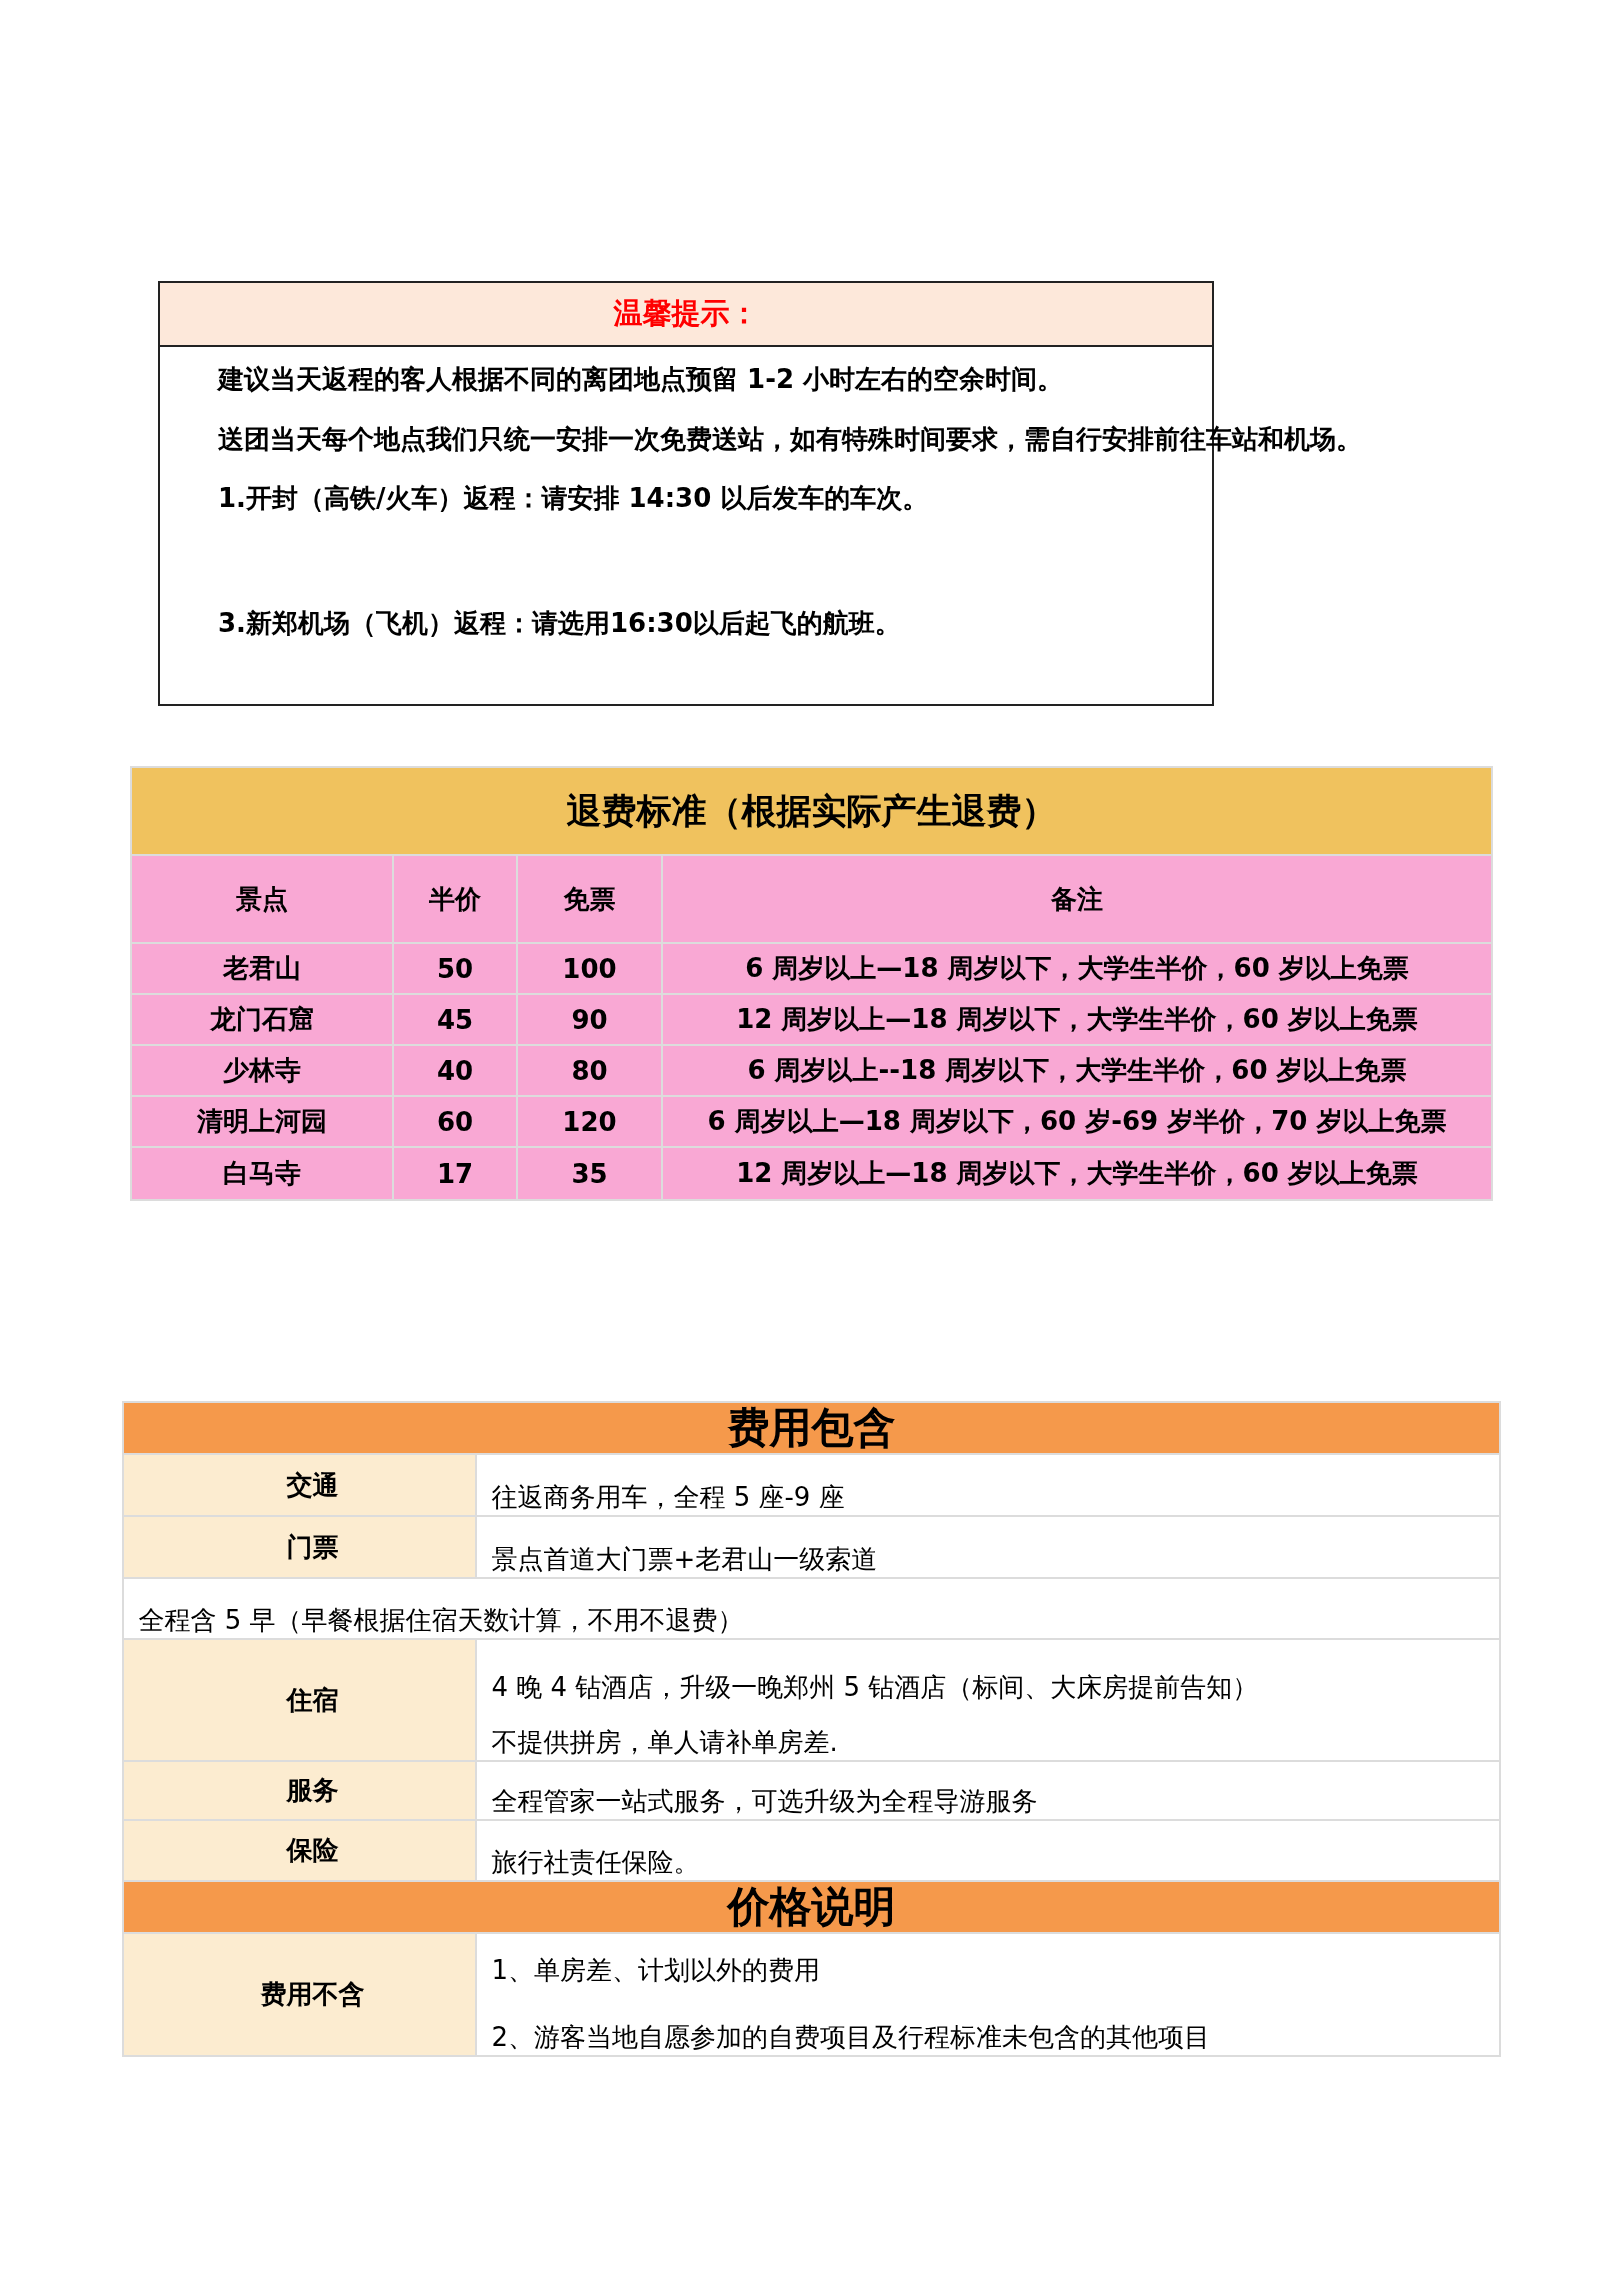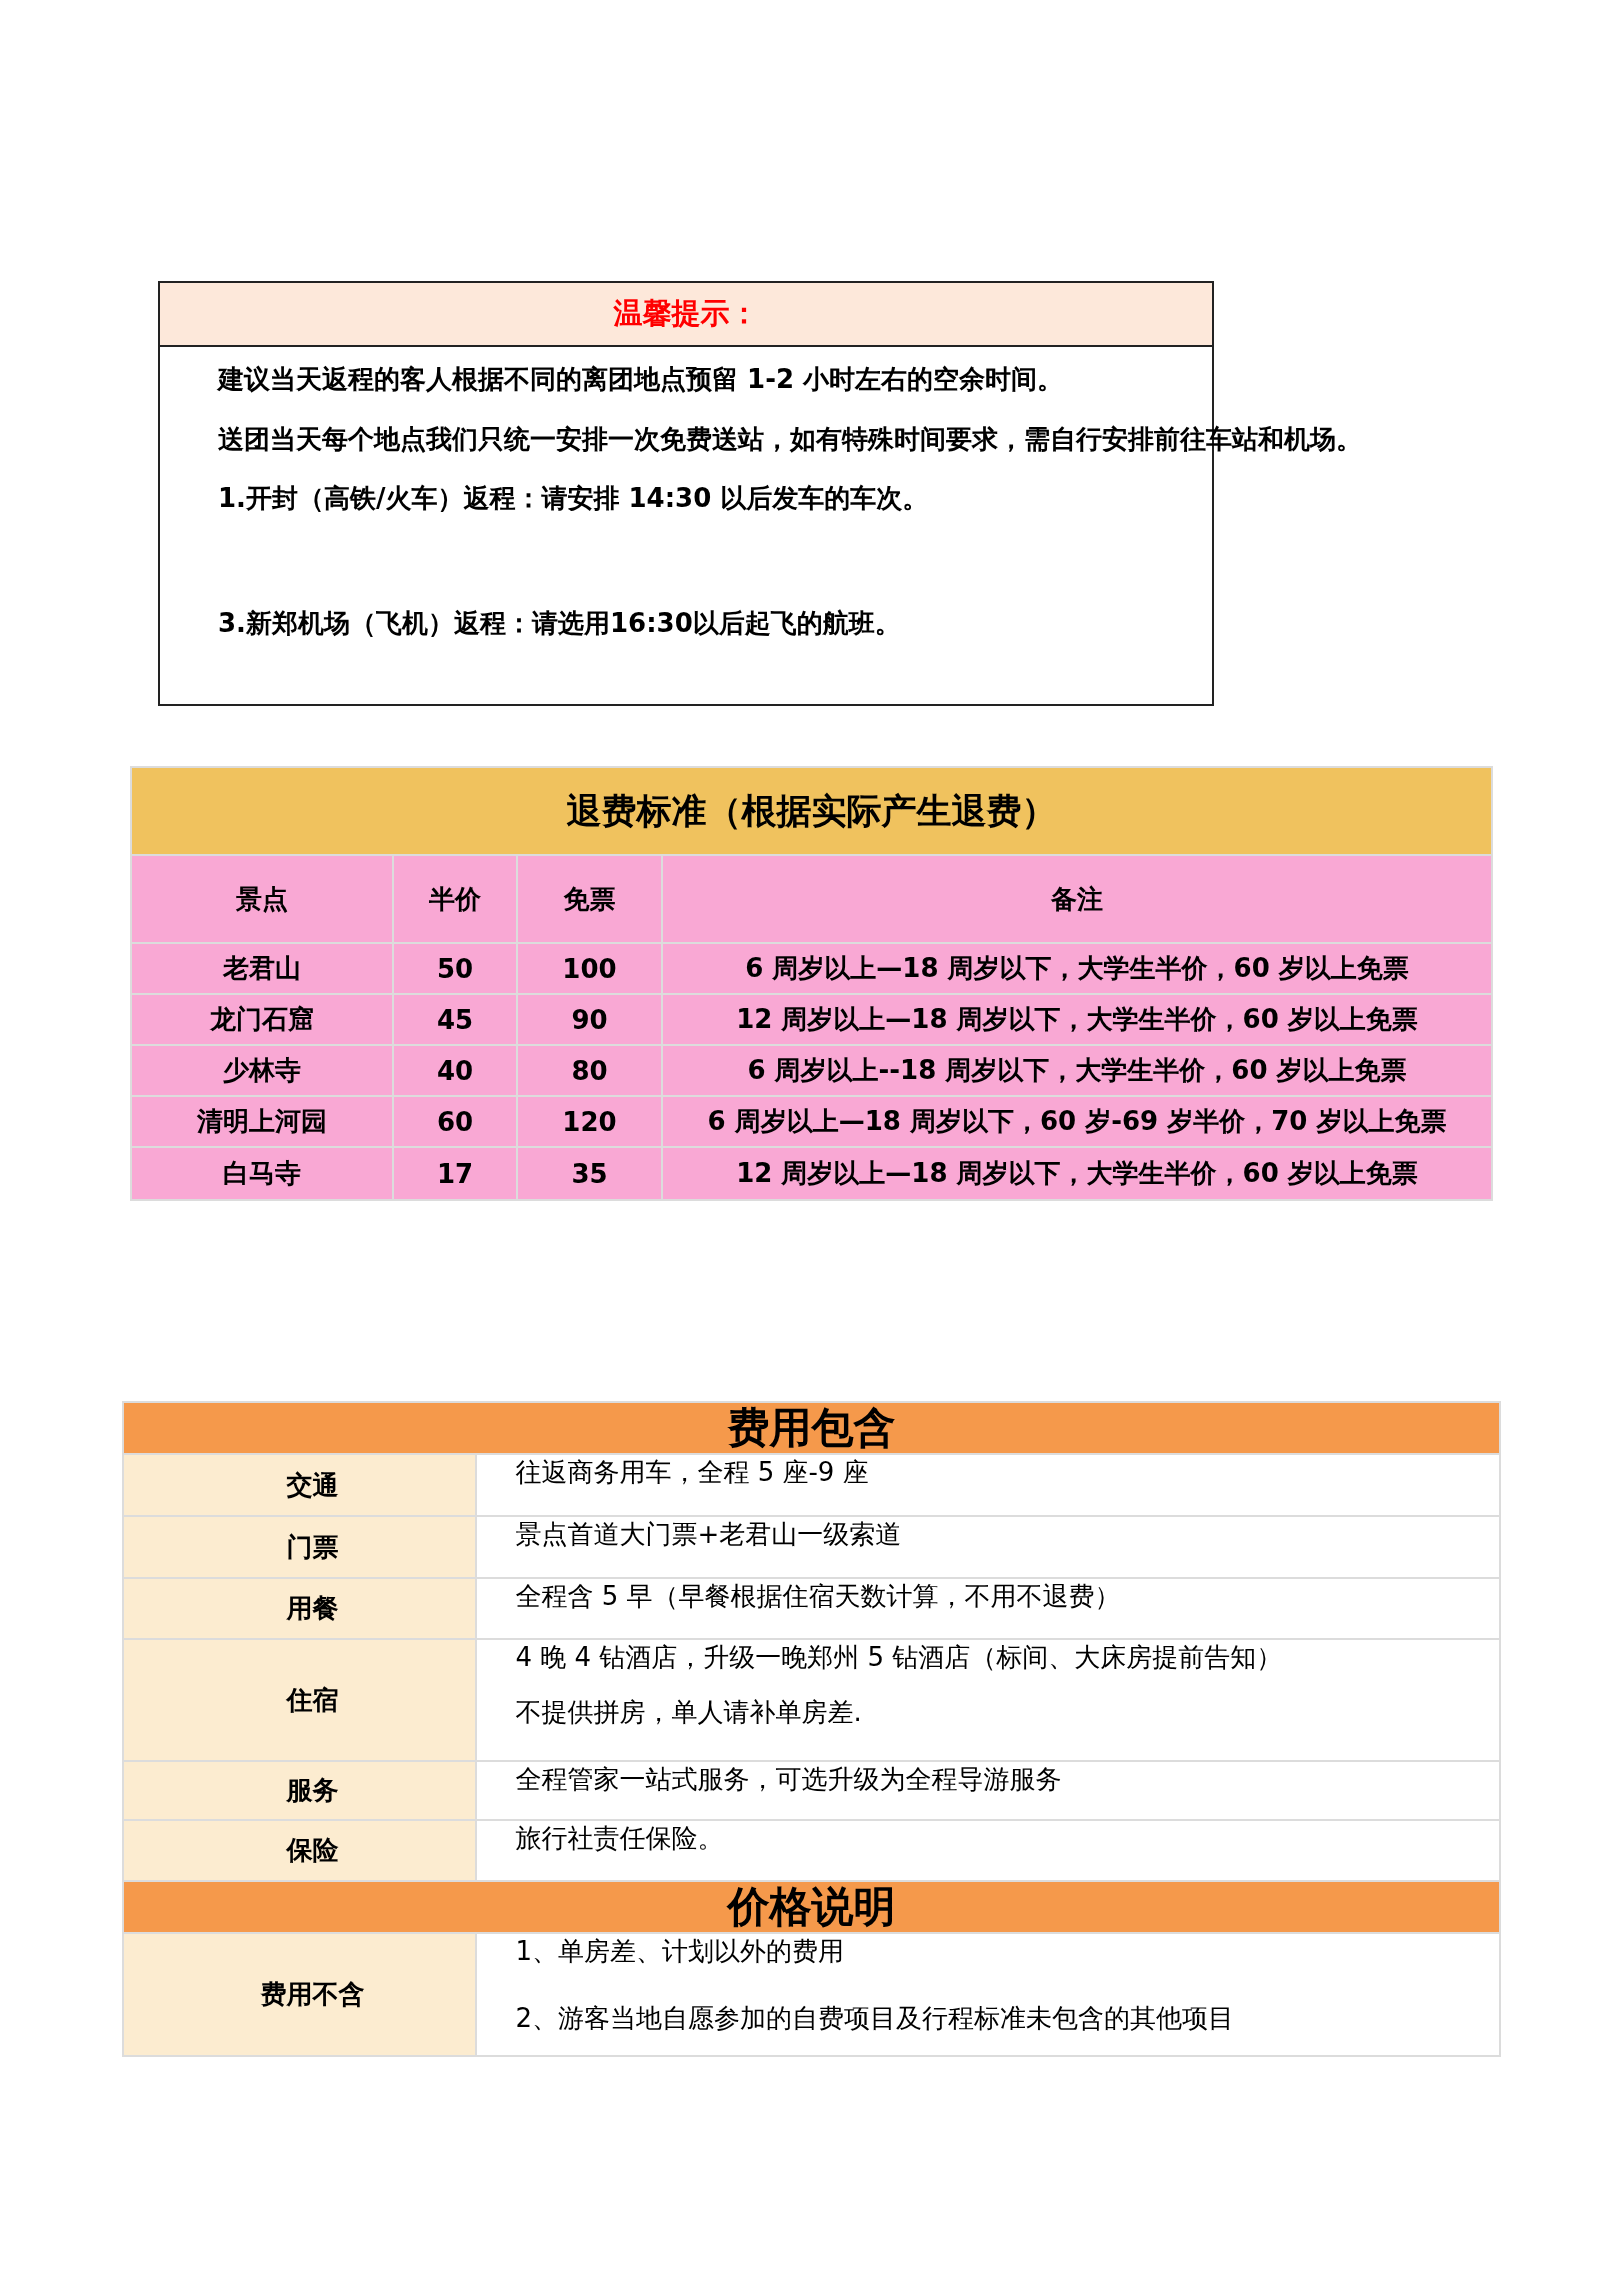--- a/index.html
+++ b/index.html
@@ -20,21 +20,21 @@
   .refund-row .c:last-child { border-right:none; }
   .w1 { width:262px; } .w2 { width:124px; } .w3 { width:145px; } .w4 { flex:1; }
   .hdr-row { height:88px; }
   .data-row { height:51px; }
 
   
   .fee { position:absolute; left:122px; top:1401px; width:1379px; border:2px solid #dcdcdc; box-sizing:border-box; background:#fff; }
   .fee-head { height:50px; background:#f5994b; border-bottom:2.6px solid #dcdcdc; display:flex; align-items:center; justify-content:center; font-weight:bold; font-size:42px; }
   .fee-row { display:flex; border-bottom:2.6px solid #dcdcdc; box-sizing:border-box; }
   .fee-row .lab { width:353px; background:#fcecd0; display:flex; align-items:center; justify-content:center; font-weight:bold; font-size:26px; border-right:2.6px solid #dcdcdc; box-sizing:border-box;padding-left:26px; }
-  .fee-row .val { flex:1; display:flex; flex-direction:column; justify-content:flex-start; padding-left:14.4px; font-size:26px; gap:19.6px;margin-left:24px; }
+  .fee-row .val { flex:1; display:flex; flex-direction:column; justify-content:flex-end; padding-left:14.4px; font-size:26px; gap:19.6px; }
   .fee-row.last { border-bottom:none; }
 </style>
 </head>
 <body>
 
 <div class="tip">
   <div class="tip-head">
     <span class="tip-title">温馨提示：</span>
   </div>
   <div class="tip-line" style="top:79px">建议当天返程的客人根据不同的离团地点预留 1-2 小时左右的空余时间。</div>
@@ -91,21 +91,20 @@
         <span>往返商务用车，全程 5 座-9 座</span>
       </div>
   </div>
   <div class="fee-row" style="height:62px">
     <div class="lab">门票</div>
     <div class="val">
         <span>景点首道大门票+老君山一级索道</span>
       </div>
   </div>
   <div class="fee-row" style="height:61px">
-    <div class="lab">用餐</div>
     <div class="val">
         <span>全程含 5 早（早餐根据住宿天数计算，不用不退费）</span>
       </div>
   </div>
   <div class="fee-row" style="height:122px">
     <div class="lab">住宿</div>
     <div class="val">
       <span>4 晚 4 钻酒店，升级一晚郑州 5 钻酒店（标间、大床房提前告知）</span>
       <span>不提供拼房，单人请补单房差.</span>
     </div>

